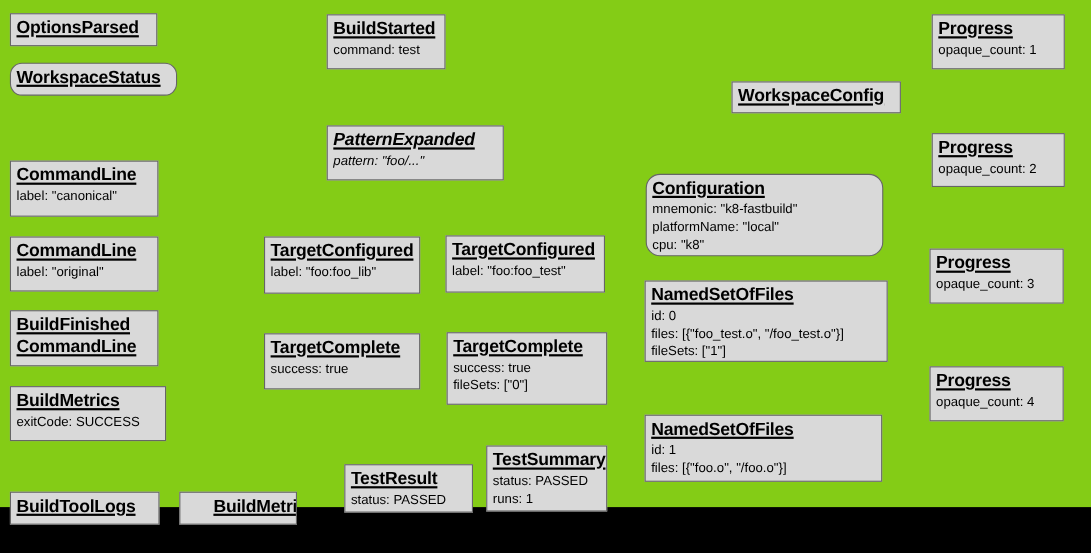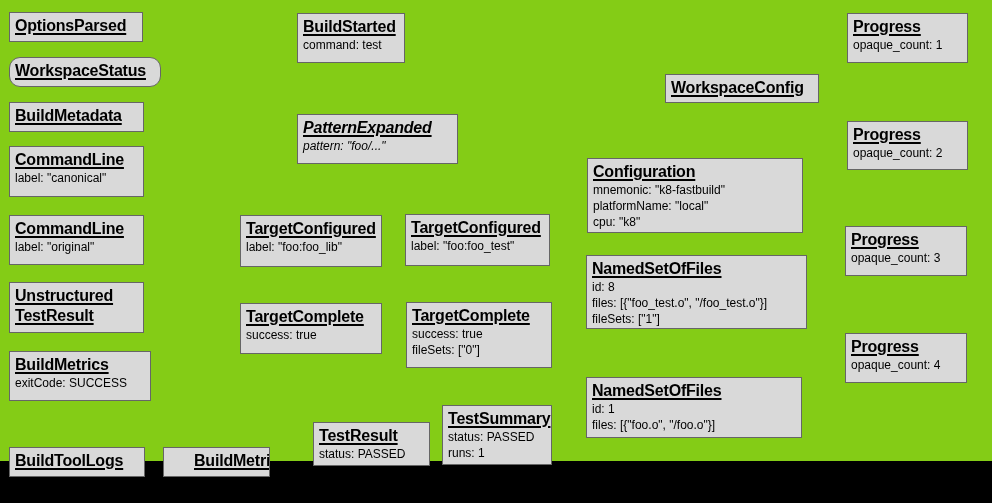--- a/index.html
+++ b/index.html
@@ -44,36 +44,33 @@
 <div class="canvas">
 
   <div class="box" style="left:9px; top:12px; width:134px; height:30px;">
     <div class="title">OptionsParsed</div>
   </div>
 
   <div class="box" style="left:9px; top:57px; width:152px; height:30px;border-radius:11px;">
     <div class="title">WorkspaceStatus</div>
   </div>
 
-  <div class="box" style="left:9px; top:102px; width:135px; height:30px;">
-    <div class="title">BuildMetadata</div>
-  </div>
 
   <div class="box" style="left:9px; top:146px; width:135px; height:51px;">
     <div class="title">CommandLine</div>
     <div class="line">label: "canonical"</div>
   </div>
 
   <div class="box" style="left:9px; top:215px; width:135px; height:50px;">
     <div class="title">CommandLine</div>
     <div class="line">label: "original"</div>
   </div>
 
   <div class="box" style="left:9px; top:282px; width:135px; height:51px;">
-    <div class="title">Unstructured TestResult</div>
+    <div class="title">BuildFinished CommandLine</div>
   </div>
 
   <div class="box" style="left:9px; top:351px; width:142px; height:50px;">
     <div class="title">BuildMetrics</div>
     <div class="line">exitCode: SUCCESS</div>
   </div>
 
   <div class="box" style="left:9px; top:447px; width:136px; height:30px;">
     <div class="title">BuildToolLogs</div>
   </div>
@@ -121,30 +118,30 @@
   <div class="box" style="left:442px; top:405px; width:110px; height:60px;">
     <div class="title">TestSummary</div>
     <div class="line">status: PASSED</div>
     <div class="line">runs: 1</div>
   </div>
 
   <div class="box" style="left:649px; top:74px; width:154px; height:29px;margin-left:16px;">
     <div class="title">WorkspaceConfig</div>
   </div>
 
-  <div class="box" style="left:587px; top:158px; width:216px; height:75px;">
+  <div class="box" style="left:587px; top:158px; width:216px; height:75px;border-radius:13px;">
     <div class="title">Configuration</div>
     <div class="line">mnemonic: "k8-fastbuild"</div>
     <div class="line">platformName: "local"</div>
     <div class="line">cpu: "k8"</div>
   </div>
 
   <div class="box" style="left:586px; top:255px; width:221px; height:74px;">
     <div class="title">NamedSetOfFiles</div>
-    <div class="line">id: 8</div>
+    <div class="line">id: 0</div>
     <div class="line">files: [{"foo_test.o", "/foo_test.o"}]</div>
     <div class="line">fileSets: ["1"]</div>
   </div>
 
   <div class="box" style="left:586px; top:377px; width:216px; height:61px;">
     <div class="title">NamedSetOfFiles</div>
     <div class="line">id: 1</div>
     <div class="line">files: [{"foo.o", "/foo.o"}]</div>
   </div>
 

